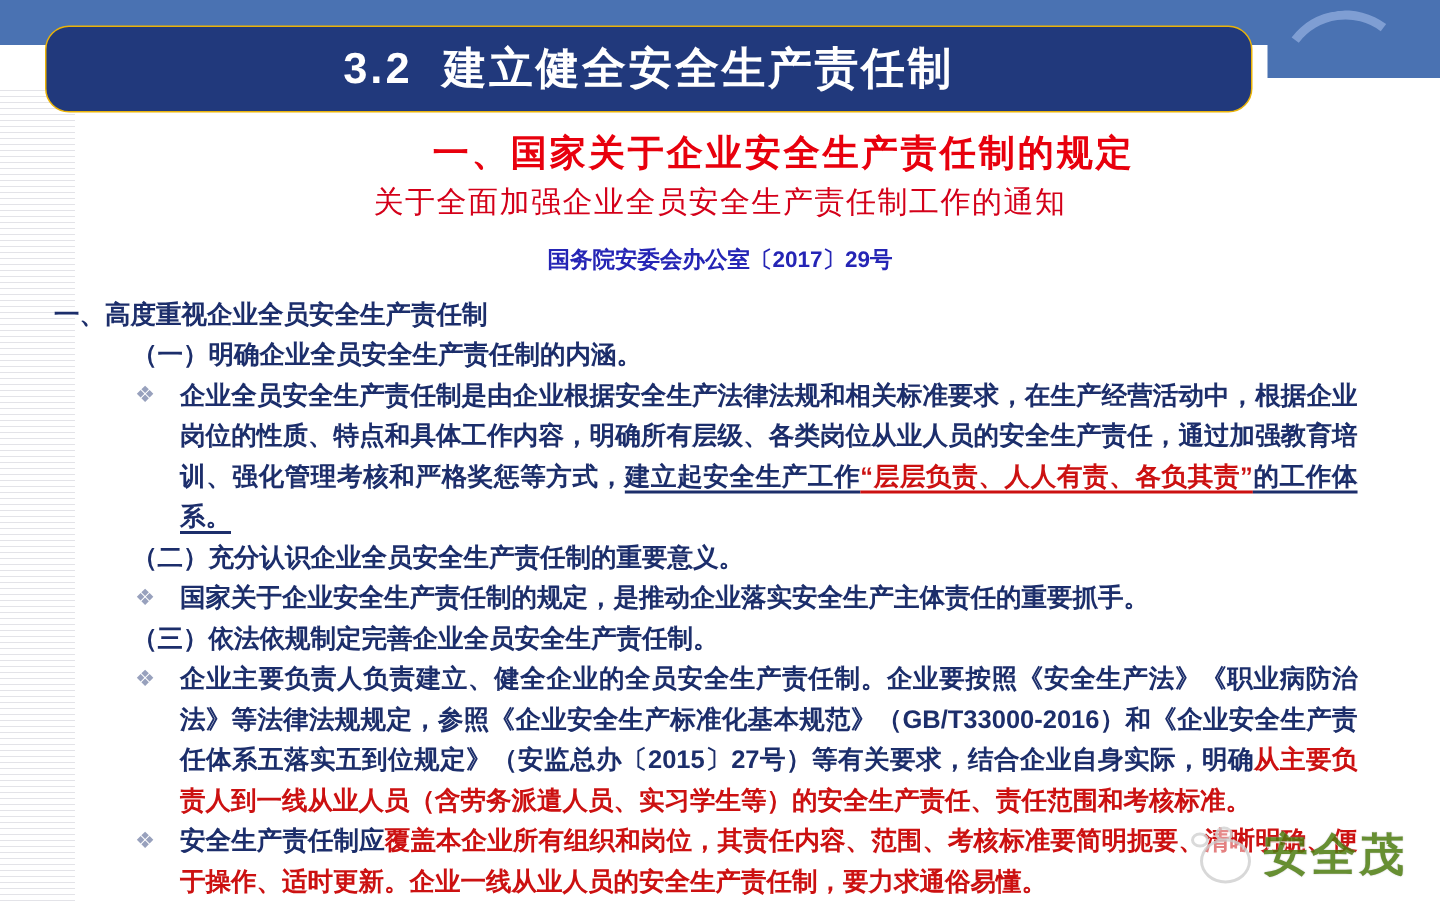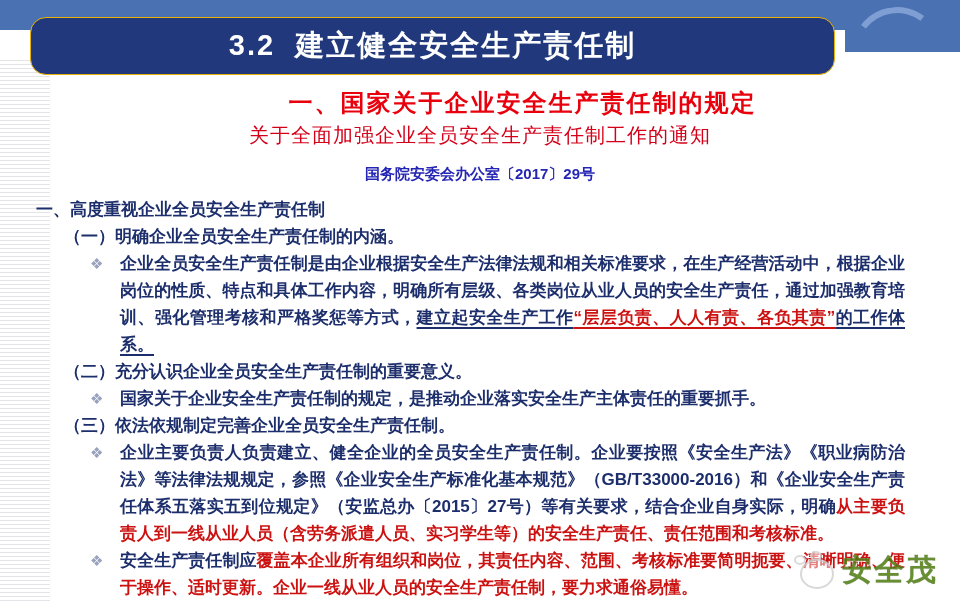--- a/index.html
+++ b/index.html
@@ -30,21 +30,21 @@
   .content{position:absolute;left:0;top:88px;width:960px;}
   .heading-cursive{padding-left:85px;color:var(--head-red);font-size:24px;font-weight:bold;
     letter-spacing:2px;font-family:"Liberation Serif","DejaVu Serif",serif;line-height:30px;text-align:center;}
   .notice-title{text-align:center;color:var(--notice-red);font-size:20px;font-weight:normal;
     margin-top:5px;line-height:24px;letter-spacing:1px;}
   .notice-number{text-align:center;color:var(--notice-blue);font-size:15px;font-weight:bold;
     margin-top:18px;line-height:18px;}
 
   .body-wrap{margin-top:13px;font-size:17px;font-weight:bold;line-height:27px;color:var(--navy);}
   .para{padding-left:36px;padding-right:55px;}
-  .para.h2{padding-left:64px;}
+  .para.h2{padding-left:88px;}
   .para.bullet{padding-left:120px;position:relative;text-align:justify;}
   .bullet-marker{position:absolute;left:90px;top:0px;color:var(--bullet-gray);font-size:15px;
     font-weight:normal;}
   .seg-navy{color:var(--navy);}
   .seg-red{color:var(--body-red);}
   .seg-navy-underline{color:var(--navy);text-decoration:underline;text-underline-offset:4px;
     text-decoration-thickness:2px;}
   .seg-red-underline{color:var(--body-red);text-decoration:underline;text-underline-offset:4px;
     text-decoration-thickness:2px;}
 

